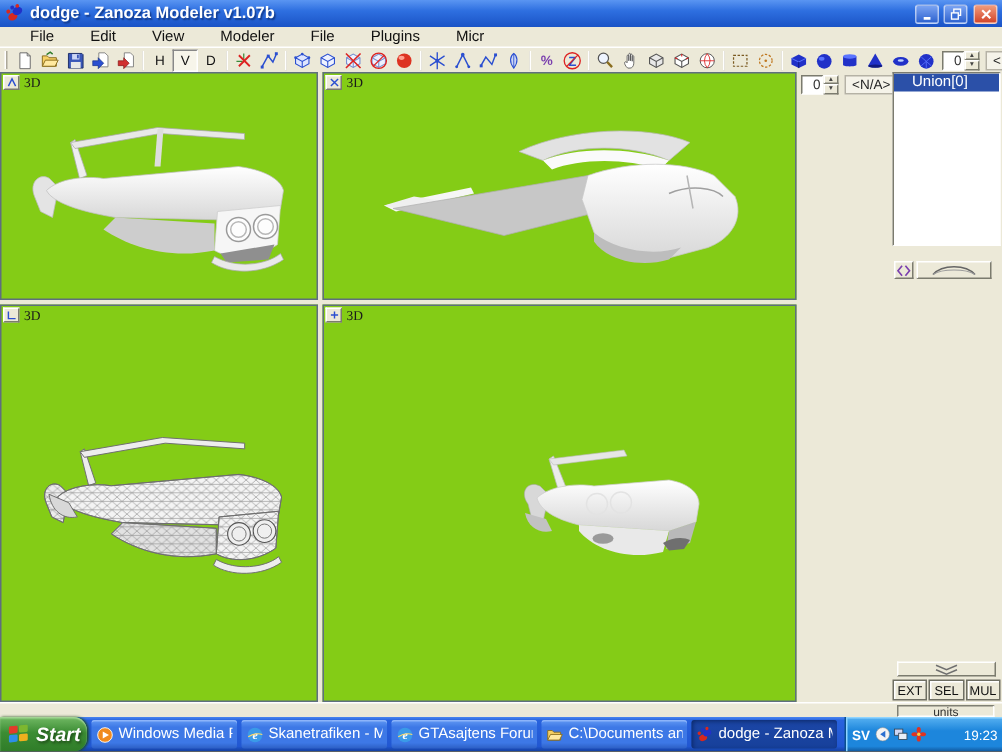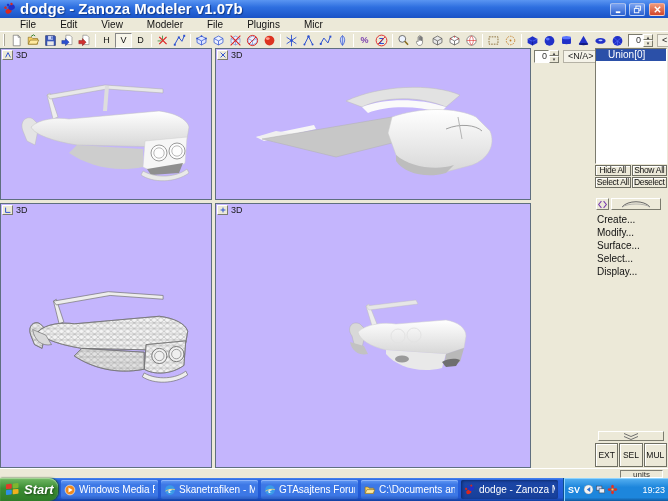--- a/index.html
+++ b/index.html
@@ -4,21 +4,21 @@
 <style>
   html,body{margin:0;padding:0;background:#000;}
   *{box-sizing:border-box;}
   .screen{position:relative;width:668px;height:501px;background:#ECE9D8;overflow:hidden;
           font-family:"Liberation Sans",sans-serif;-webkit-font-smoothing:antialiased;}
   
   .window{position:absolute;left:0;top:0;width:668px;height:478px;display:flex;flex-direction:column;background:#ECE9D8;}
   .titlebar{height:18px;background:linear-gradient(180deg,#5a95f2 0%,#2e6fe0 40%,#1a53c6 100%);
             display:flex;align-items:center;padding:0 3px;gap:3px;flex:0 0 auto;}
   .app-icon{width:14px;height:14px;flex:0 0 auto;}
-  .title-text{flex:1;color:#fff;font-weight:bold;font-size:15px;line-height:18px;
+  .title-text{flex:1;color:#fff;font-weight:bold;font-size:11px;line-height:18px;
               text-shadow:1px 1px 1px #123a8a;white-space:nowrap;overflow:hidden;}
   .cap-btn{width:16px;height:13px;border-radius:2px;border:1px solid rgba(255,255,255,.55);
            background:linear-gradient(180deg,#7aa3f2,#2d62cf);display:flex;align-items:center;justify-content:center;padding:0;}
   .cap-btn svg{width:9px;height:9px;}
   .cap-btn.close{background:linear-gradient(180deg,#f09a7a,#d2452a);margin-left:1px;}
   .menubar{height:13px;display:flex;align-items:center;font-size:10px;color:#111;padding-left:2px;flex:0 0 auto;}
   .menu-item{padding:0 6px;line-height:13px;margin-left:12px;}
   .toolbar{height:17px;display:flex;align-items:center;padding:0 2px;flex:0 0 auto;
            border-top:1px solid #fff;}
   .grip{width:3px;height:12px;border-left:1px solid #fff;border-right:1px solid #aca899;margin:0 3px 0 1px;}
@@ -36,21 +36,21 @@
   .spin .arrows button{flex:1;font-size:5px;line-height:4px;padding:0;background:#ECE9D8;
              border:1px solid;border-color:#fff #7b7b6e #7b7b6e #fff;color:#444;}
   .combo{height:13px;line-height:11px;font-size:9px;color:#222;background:#f5f3e9;
          border:1px solid #b5b2a5;padding:0 4px;margin:0 2px;}
   .toolbar .combo{width:66px;}
   .tb-right{margin-left:auto;display:flex;align-items:center;}
   
   .content{flex:1;display:flex;min-height:0;}
   .vp-grid{width:531px;flex:0 0 auto;display:grid;grid-template-columns:212px 316px;
            grid-template-rows:152px 1fr;gap:3px;}
-  .viewport{position:relative;background:#c4b5fd;border:1px solid #5f6f7f;overflow:hidden;}
+  .viewport{position:relative;background:#84cc16;border:1px solid #5f6f7f;overflow:hidden;font-family:Liberation Serif, serif;}
   .vp-head{position:absolute;top:1px;left:1px;display:flex;align-items:center;gap:3px;z-index:2;}
   .vp-btn{width:11px;height:10px;background:#ECE9D8;border:1px solid;border-color:#fff #7b7b6e #7b7b6e #fff;
           display:flex;align-items:center;justify-content:center;padding:0;}
   .vp-btn svg{width:8px;height:8px;}
   .vp-label{font-size:9px;color:#1a1a1a;line-height:10px;}
   .car{position:absolute;}
   
   .mid-col{width:64px;flex:0 0 auto;display:flex;flex-direction:column;}
   .toolbar2{height:16px;display:flex;align-items:center;padding:1px;}
   .toolbar2 .combo{flex:1;}
@@ -67,25 +67,25 @@
   .mini-btn{width:13px;height:12px;background:#ECE9D8;border:1px solid;border-color:#fff #7b7b6e #7b7b6e #fff;
             display:flex;align-items:center;justify-content:center;padding:0;}
   .curve-btn{width:50px;height:12px;background:#ECE9D8;border:1px solid;border-color:#fff #7b7b6e #7b7b6e #fff;
              display:flex;align-items:center;justify-content:center;padding:0;}
   .panel-actions{display:flex;flex-direction:column;gap:3px;font-size:10px;color:#111;padding-left:2px;}
   .panel-actions span{line-height:10px;}
   .panel-spacer{flex:1;}
   .chevron-btn{height:10px;margin:0 3px 2px 3px;background:#ECE9D8;border:1px solid;
                border-color:#fff #7b7b6e #7b7b6e #fff;display:flex;align-items:center;justify-content:center;padding:0;}
   .mode-row{display:flex;gap:1px;}
-  .mode-btn{flex:1;height:24px;font-size:8.5px;line-height:9px;padding:0;background:#ECE9D8;
+  .mode-btn{flex:1;height:14px;font-size:8.5px;line-height:9px;padding:0;background:#ECE9D8;
             border:1px solid #6f6f63;box-shadow:inset 1px 1px 0 #fff;color:#111;}
   
   .statusbar{height:10px;flex:0 0 auto;border-top:1px solid #fff;display:flex;justify-content:flex-end;align-items:center;}
-  .units-box{height:8px;line-height:7px;font-size:8px;color:#333;padding:0 12px;margin-right:5px;
+  .units-box{height:8px;line-height:7px;font-size:8px;color:#333;padding:0 23px;margin-right:5px;
              border:1px solid;border-color:#808074 #fff #fff #808074;}
   
   .taskbar{position:absolute;left:0;bottom:0;width:668px;height:23px;display:flex;align-items:center;
            background:linear-gradient(180deg,#4a86f0 0%,#2862de 10%,#2157d2 80%,#17ringt 100%);
            background:linear-gradient(180deg,#4a86f0 0%,#2862de 10%,#2157d2 85%,#123f9e 100%);}
   .start-btn{height:23px;width:58px;flex:0 0 auto;border:none;padding:0 0 0 5px;display:flex;align-items:center;gap:4px;
              background:linear-gradient(180deg,#71b964 0%,#3c8d34 45%,#2f7c28 100%);
              border-radius:0 9px 9px 0;box-shadow:inset 0 1px 1px #a8d89a, 1px 0 2px #1a4a14;
              color:#fff;font-size:13px;font-weight:bold;font-style:italic;text-shadow:1px 1px 2px #1d4a17;
              font-family:"Liberation Sans",sans-serif;}
@@ -512,46 +512,33 @@
               </span>
           </span>
           <span class="combo" data-name="object-combo">&lt;N/A&gt;</span>
         </div>
       </div>
 
       <div class="right-panel" data-name="scene-panel">
         <div class="listbox" data-name="object-list" id="object-list">
             <div class="list-item selected" data-name="list-item-union[0]">Union[0]</div>
           </div>
-        <div class="btn-grid" data-name="visibility-buttons" id="btn-grid">
-            <button class="xpbtn" data-name="hide-all-button">Hide All</button>
-            <button class="xpbtn" data-name="show-all-button">Show All</button>
-            <button class="xpbtn" data-name="select-all-button">Select All</button>
-            <button class="xpbtn" data-name="deselect-button">Deselect</button>
-          </div>
         <div class="panel-tools" data-name="panel-mini-toolbar">
           <button class="mini-btn" data-name="angle-brackets-button">
               <svg viewBox="0 0 10 10" data-name="angle-brackets-icon">
                 <path d="M4 2L1.5 5 4 8M6 2l2.5 3L6 8" fill="none" stroke="#7a3fae" stroke-width="1"></path>
               </svg>
             </button>
           <button class="curve-btn" data-name="curve-button">
               <svg viewBox="0 0 40 10" width="40" height="10" data-name="curve-icon">
                 <path d="M6 8c6-7 22-7 28 0" fill="none" stroke="#666" stroke-width="1"></path>
                 <path d="M6 8c6-4 22-4 28 0" fill="none" stroke="#999" stroke-width="0.7"></path>
               </svg>
             </button>
         </div>
-        <div class="panel-actions" data-name="command-menu" id="panel-actions">
-            <span data-name="command-create">Create...</span>
-            <span data-name="command-modify">Modify...</span>
-            <span data-name="command-surface">Surface...</span>
-            <span data-name="command-select">Select...</span>
-            <span data-name="command-display">Display...</span>
-          </div>
         <div class="panel-spacer" data-name="panel-spacer"></div>
         <button class="chevron-btn" data-name="collapse-button">
             <svg viewBox="0 0 40 9" width="40" height="9" data-name="chevron-collapse-icon">
               <path d="M13 1.5l7 3 7-3M13 4.5l7 3 7-3" fill="none" stroke="#707070" stroke-width="1"></path>
             </svg>
           </button>
         <div class="mode-row" data-name="selection-mode-buttons" id="mode-row">
             <button class="mode-btn" data-name="mode-ext-button">EXT</button>
             <button class="mode-btn" data-name="mode-sel-button">SEL</button>
             <button class="mode-btn" data-name="mode-mul-button">MUL</button>

